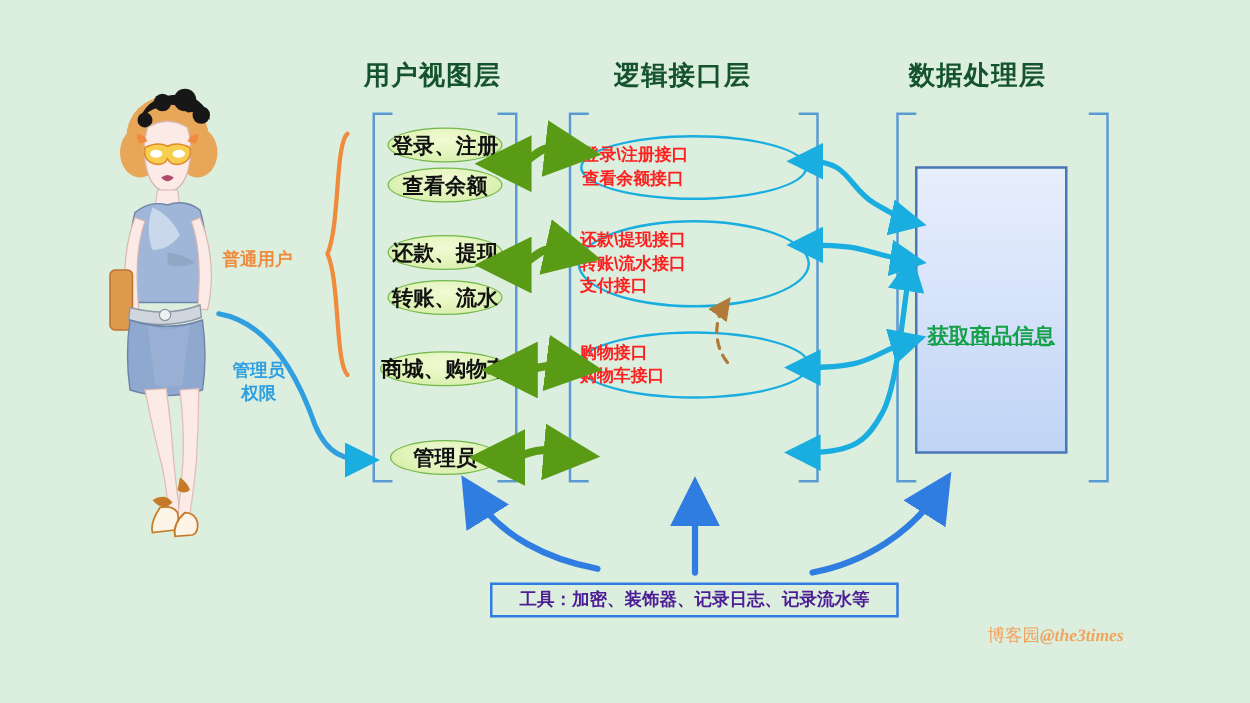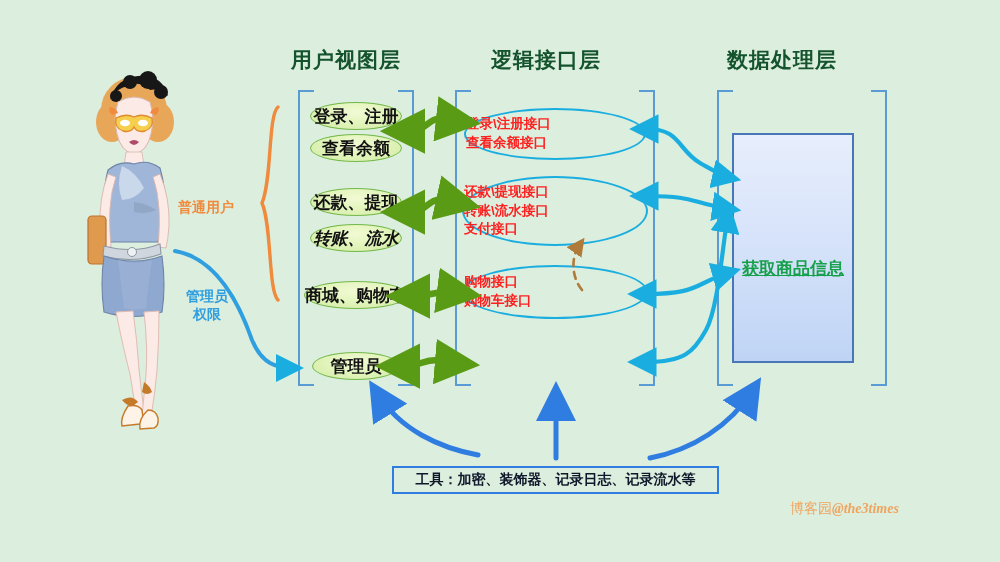--- a/index.html
+++ b/index.html
@@ -87,21 +87,21 @@
     white-space: nowrap;
     text-align: center;
   }
   .tools-box {
     position: absolute;
     border: 2px solid #2f7de1;
     background: transparent;
     display: flex;
     align-items: center;
     justify-content: center;
-    color: #0f172a;
+    color: #4c1d95;
     font-size: 14px;
     font-weight: bold;
     white-space: nowrap;
     box-sizing: border-box;
   }
   .side-label {
     position: absolute;
     font-size: 14px;
     font-weight: bold;
     line-height: 1.25;
@@ -196,21 +196,21 @@
 
   <div class="ellipse-green" style="left:310px; top:102px; width:92px; height:28px;">
     <span>登录、注册</span>
   </div>
   <div class="ellipse-green" style="left:310px; top:134px; width:92px; height:28px;">
     <span>查看余额</span>
   </div>
   <div class="ellipse-green" style="left:310px; top:188px; width:92px; height:28px;">
     <span>还款、提现</span>
   </div>
-  <div class="ellipse-green" style="left:310px; top:224px; width:92px; height:28px;font-style:italic;">
+  <div class="ellipse-green" style="left:310px; top:224px; width:92px; height:28px;">
     <span>转账、流水</span>
   </div>
   <div class="ellipse-green" style="left:304px; top:281px; width:104px; height:28px;">
     <span>商城、购物车</span>
   </div>
   <div class="ellipse-green" style="left:312px; top:352px; width:88px; height:28px;">
     <span>管理员</span>
   </div>
 
   <div class="ellipse-cyan" style="left:464px; top:108px; width:182px; height:52px;">

